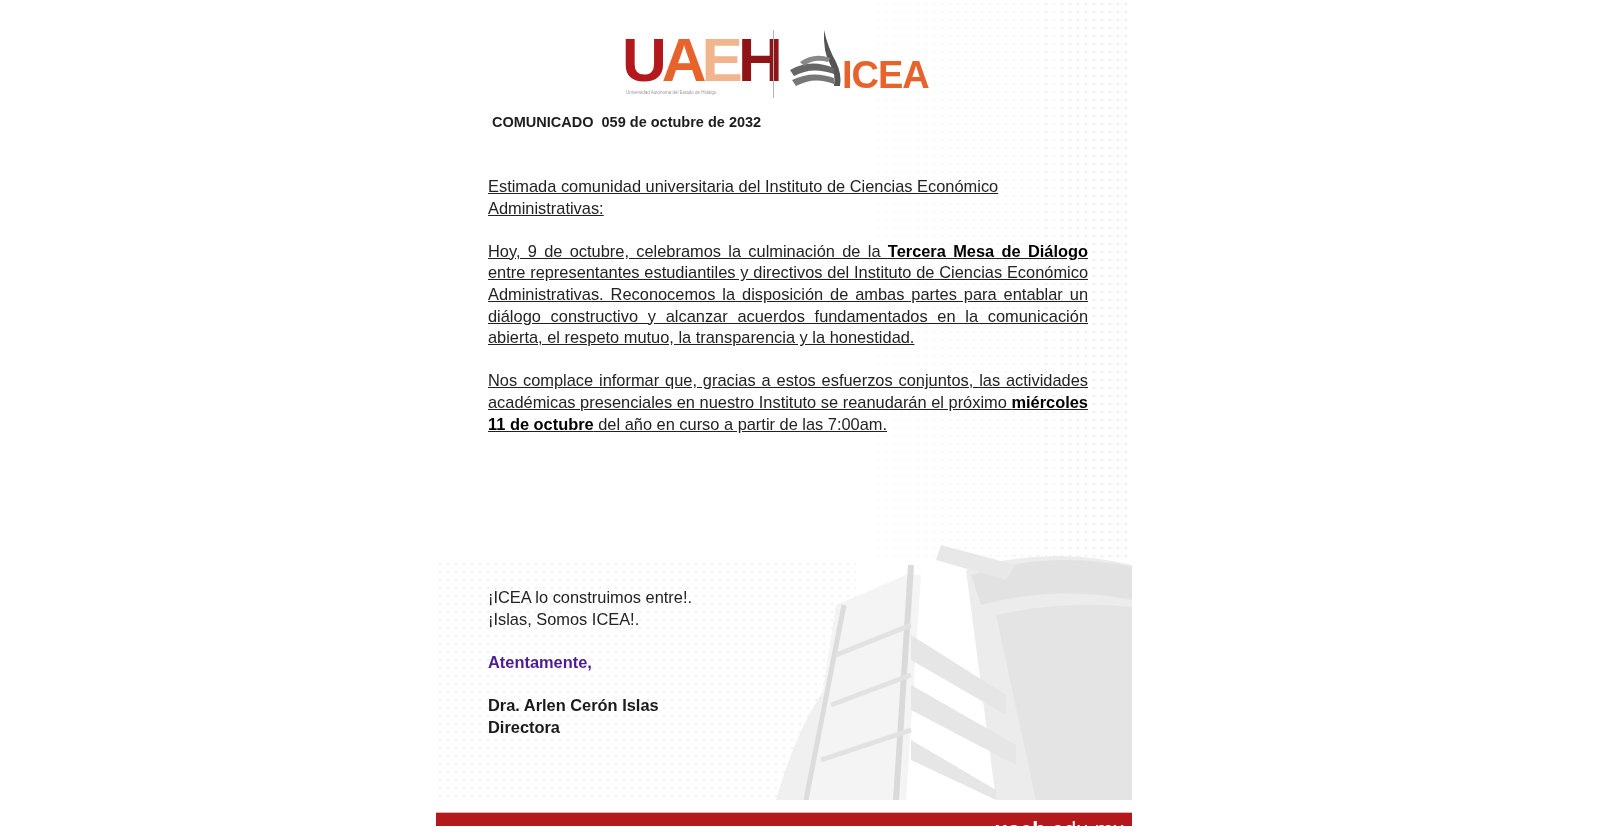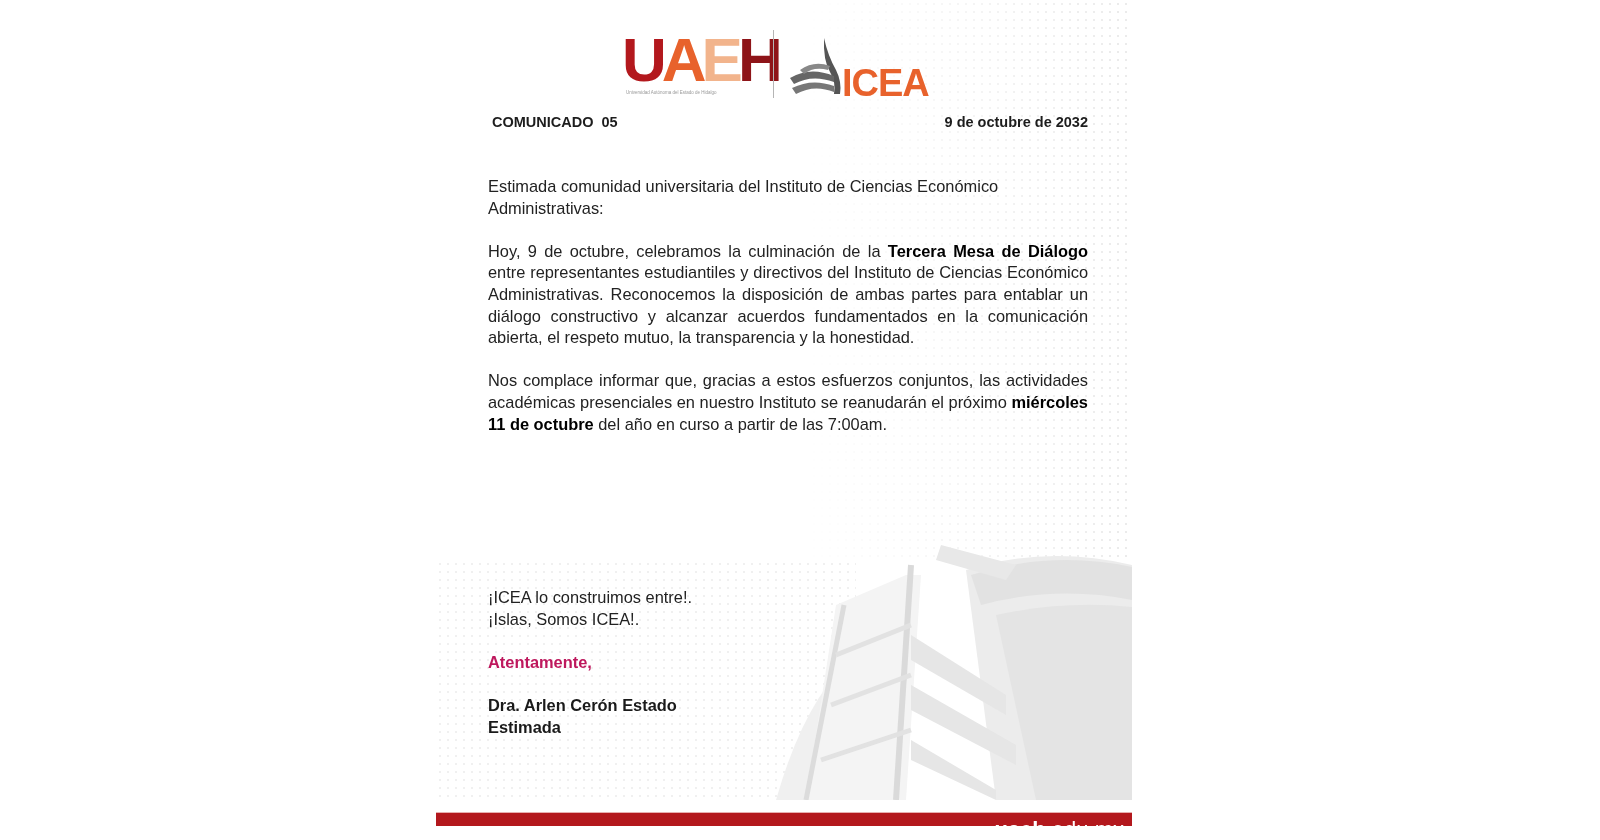--- a/index.html
+++ b/index.html
@@ -32,36 +32,36 @@
       position: absolute; left: 186px; top: 28px; width: 330px; height: 72px;
     }
     .uaeh-logo { position: absolute; left: 0; top: 4px; width: 132px; height: 66px; }
     .uaeh-letters { position: absolute; left: 0; top: 0; height: 56px; display: flex; align-items: flex-end; }
     .uaeh-letters span {
       font-family: "Liberation Sans", sans-serif; font-weight: 700; font-size: 62px; line-height: 56px;
       letter-spacing: -5px;
     }
     .uaeh-sub { position: absolute; left: 4px; top: 58px; font-size: 4.5px; color: #999; white-space: nowrap; }
     .logo-divider { position: absolute; left: 151px; top: 2px; width: 1px; height: 68px; background: #b5b5b5; }
-    .icea-logo { position: absolute; left: 168px; top: 8px; width: 162px; height: 70px; }
+    .icea-logo { position: absolute; left: 168px; top: 0; width: 162px; height: 70px; }
     .icea-text {
       position: absolute; left: 52px; top: 26px; font-weight: 700; font-size: 38px; color: #e8622c; letter-spacing: -1px;
     }
     .header-row {
       position: absolute; left: 56px; right: 44px; top: 114px; height: 20px;
-      display: flex; justify-content: space-between; font-weight: 700; font-size: 14.5px; color: #1d1d1d;
+      display: flex; justify-content: flex-start; font-weight: 700; font-size: 14.5px; color: #1d1d1d;
     }
     .body {
       position: absolute; left: 52px; top: 176px; width: 600px;
-      font-size: 16.4px; line-height: 21.6px; color: #222;
+      font-size: 16.4px; line-height: 21.6px; color: #222; text-decoration: underline;
     }
     .body p { margin: 0 0 21.6px 0; text-align: justify; }
     .body b { font-weight: 700; color: #000000; }
     .slogans { position: absolute; left: 52px; top: 587px; font-size: 16.4px; line-height: 21.6px; color: #222; }
-    .closing { position: absolute; left: 52px; top: 652px; font-size: 16.4px; line-height: 21.6px; color: #be185d; font-weight: 700; }
+    .closing { position: absolute; left: 52px; top: 652px; font-size: 16.4px; line-height: 21.6px; color: #4c1d95; font-weight: 700; }
     .signature { position: absolute; left: 52px; top: 695px; font-size: 16.4px; line-height: 21.6px; color: #1a1a1a; font-weight: 700; }
     .footer-bar {
       position: absolute; left: 0; top: 812px; width: 696px; height: 30px; background: #b3181d;
       border-top: 1px solid #e7b0b0;
     }
     .footer-url {
       position: absolute; right: 8px; top: 4px; font-size: 22px; color: #ffffff; letter-spacing: 0px;
     }
     .footer-url b { font-weight: 700; }
   </style>
@@ -123,20 +123,20 @@
   </div>
 
   <div class="slogans">
     <div>¡ICEA lo construimos entre!.</div>
     <div>¡Islas, Somos ICEA!.</div>
   </div>
 
   <div class="closing">Atentamente,</div>
 
   <div class="signature">
-    <div>Dra. Arlen Cerón Estado</div>
-    <div>Estimada</div>
+    <div>Dra. Arlen Cerón Islas</div>
+    <div>Directora</div>
   </div>
 
   <div class="footer-bar">
     <div class="footer-url"><b>uaeh</b><span>.edu.mx</span></div>
   </div>
 </div>
 
 </body></html>

